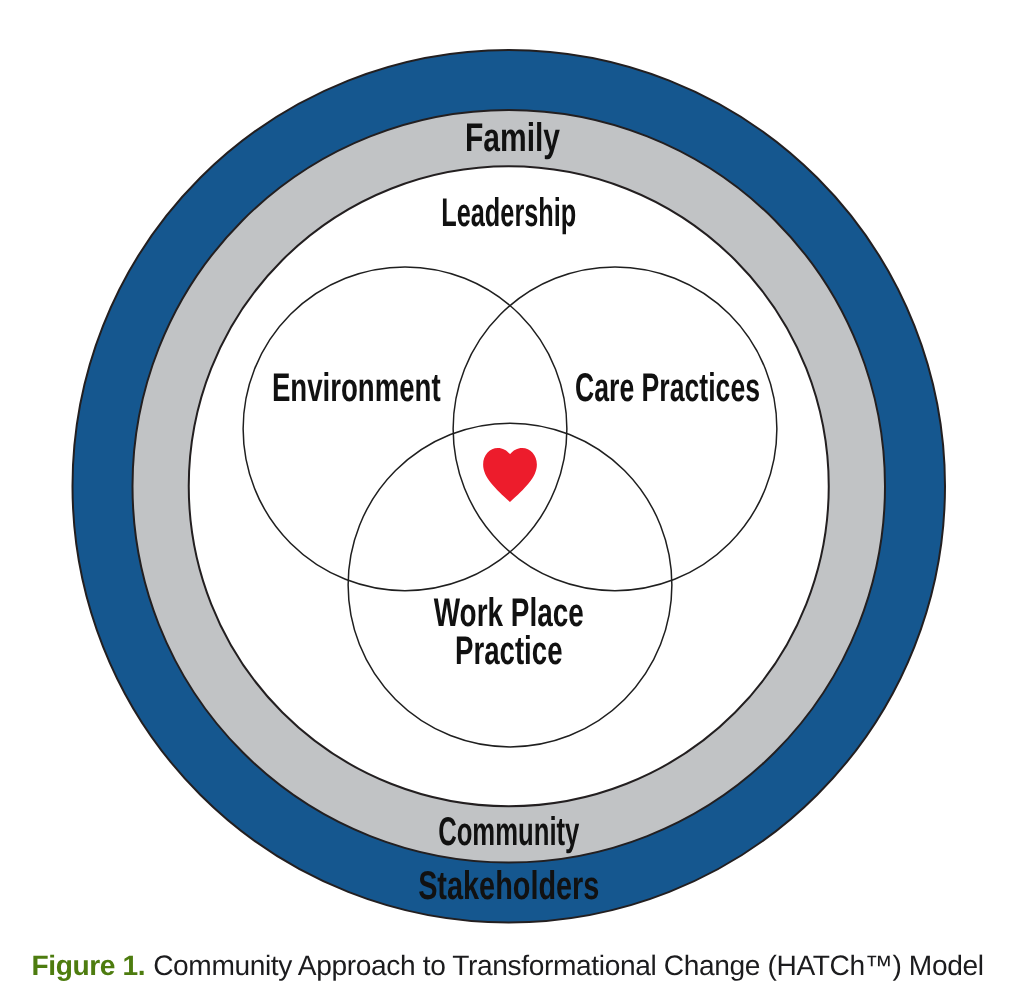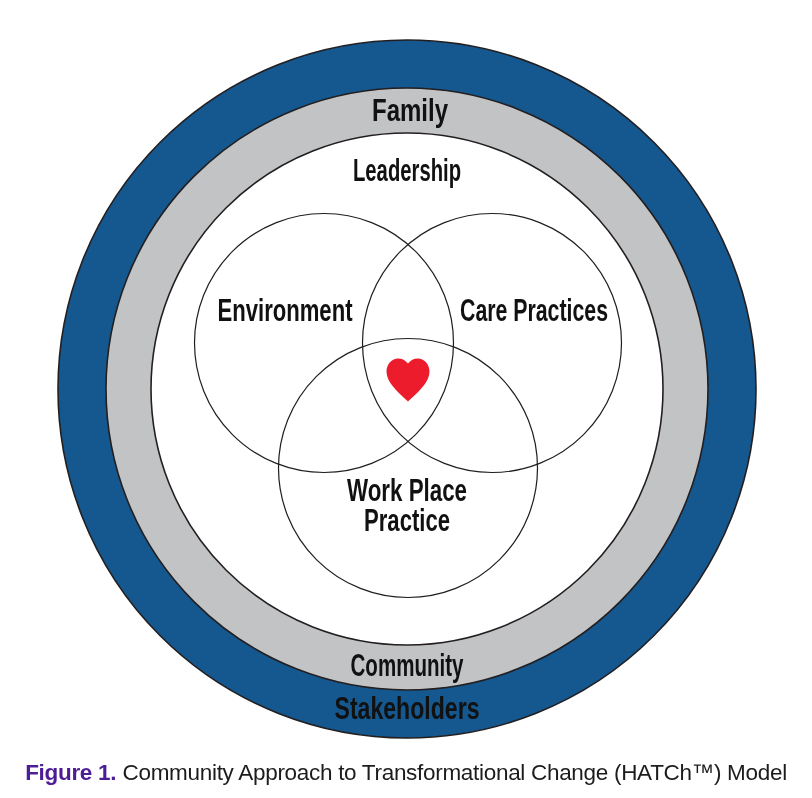--- a/index.html
+++ b/index.html
@@ -87,16 +87,16 @@
 
       <text class="diagram-label" x="407" y="531" text-anchor="middle" textLength="86" lengthAdjust="spacingAndGlyphs">Practice</text>
 
       <text class="diagram-label" x="407" y="676" text-anchor="middle" textLength="113" lengthAdjust="spacingAndGlyphs">Community</text>
 
       <text class="diagram-label" x="407" y="719" text-anchor="middle" textLength="145" lengthAdjust="spacingAndGlyphs">Stakeholders</text>
     </svg>
   </div>
 
   <div class="caption">
-    <span class="caption-prefix" style="color: #4c1d95;">Figure 1.</span><span class="caption-text">Community Approach to Transformational Change (HATCh™) Model</span>
+    <span class="caption-prefix" style="color: #4d7c0f;">Figure 1.</span><span class="caption-text">Community Approach to Transformational Change (HATCh™) Model</span>
   </div>
 
 </div>
 
 </body></html>

